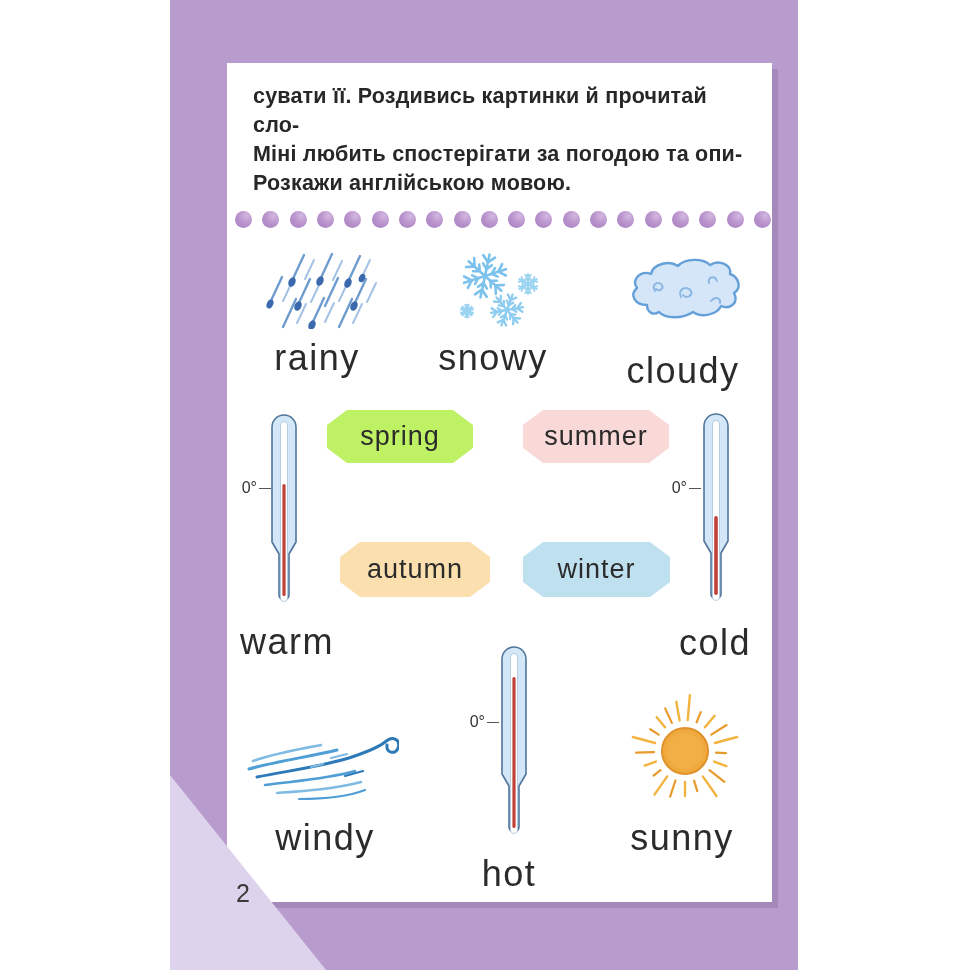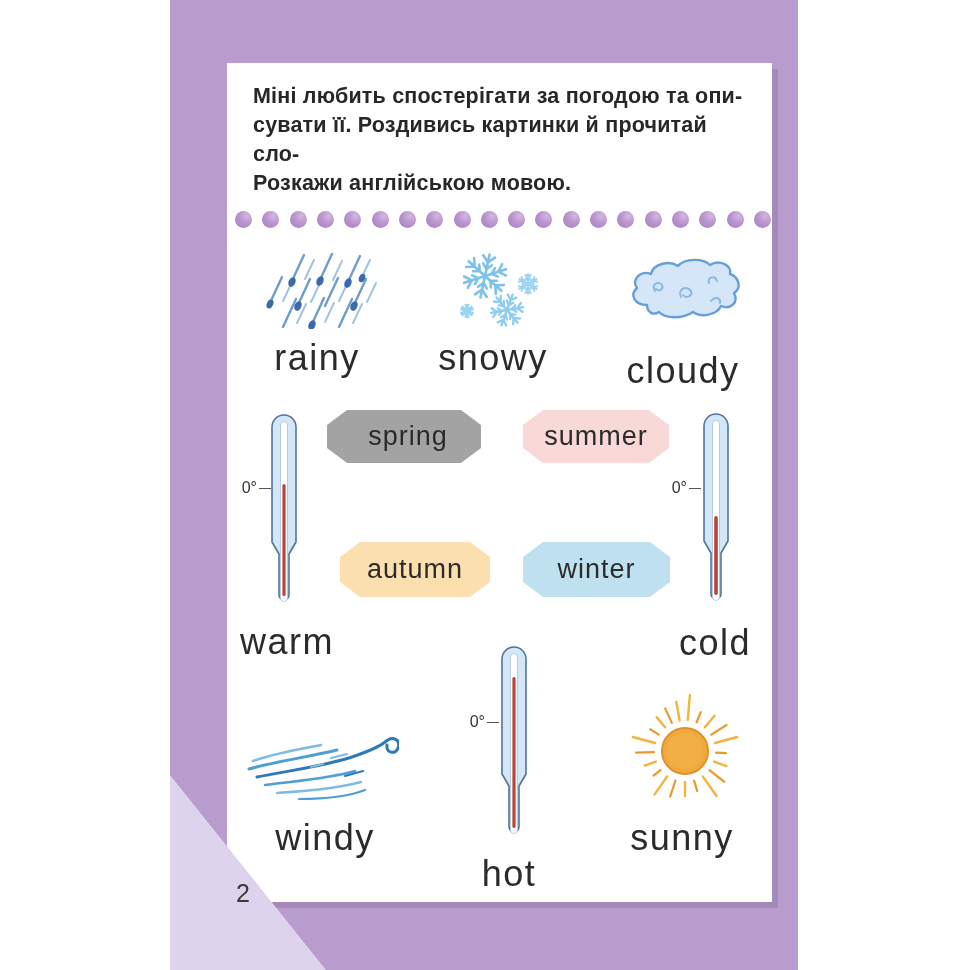--- a/index.html
+++ b/index.html
@@ -69,22 +69,22 @@
 </head>
 <body>
 
 <div class="stage">
 
   <div class="purple-bg" style="background: rgb(185, 156, 206);"></div>
 
   <div class="card">
 
     <div class="intro">
+      <div>сувати її. Роздивись картинки й прочитай сло-</div>
       <div>Міні любить спостерігати за погодою та опи-</div>
-      <div>сувати її. Роздивись картинки й прочитай сло-</div>
       <div>Розкажи англійською мовою.</div>
     </div>
 
     <div class="dots-row">
         <span class="dot"></span>
         <span class="dot"></span>
         <span class="dot"></span>
         <span class="dot"></span>
         <span class="dot"></span>
         <span class="dot"></span>
@@ -175,21 +175,21 @@
                C28,61 22,57 22,50 Z" fill="#d4e6f8" stroke="#66a0d8" stroke-width="2.4" stroke-linejoin="round"></path>
       <g fill="none" stroke="#8db8e4" stroke-width="2" stroke-linecap="round">
         <path d="M30,36 C26,30 33,25 37,30 C39,34 34,37 31,34"></path>
         <path d="M56,42 C52,34 62,30 66,36 C68,41 61,44 58,40"></path>
         <path d="M84,28 C82,22 90,20 92,26"></path>
         <path d="M86,46 C90,41 96,43 95,48"></path>
       </g>
     </svg>
     <div class="w-label lbl-cloudy">cloudy</div>
 
-    <div class="badge badge-spring" style="background: #a3a3a3; padding-left: 8px;">
+    <div class="badge badge-spring" style="background: #bef264;">
       <span>spring</span>
     </div>
     <div class="badge badge-summer" style="background: rgb(248, 217, 215);">
       <span>summer</span>
     </div>
     <div class="badge badge-autumn" style="background: rgb(251, 223, 174);">
       <span>autumn</span>
     </div>
     <div class="badge badge-winter" style="background: rgb(191, 225, 239);">
       <span>winter</span>

